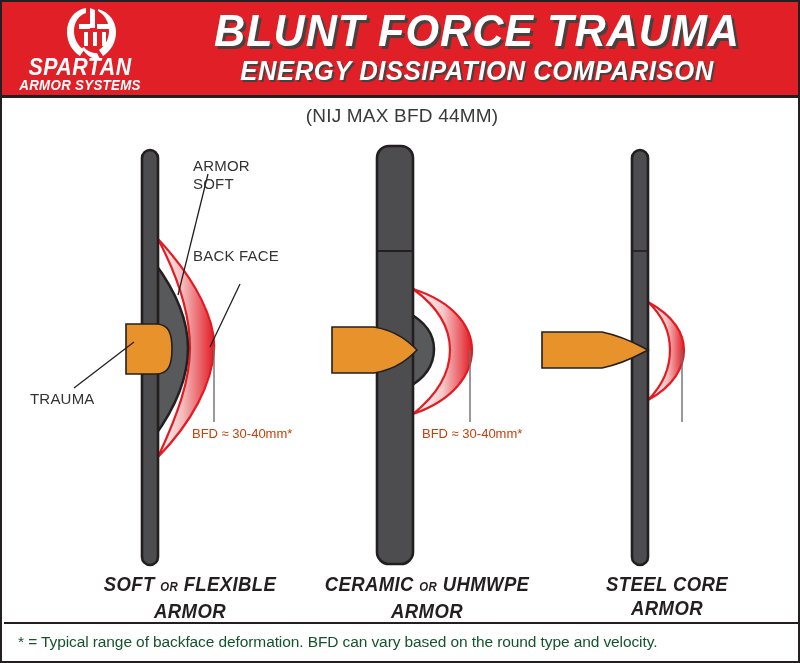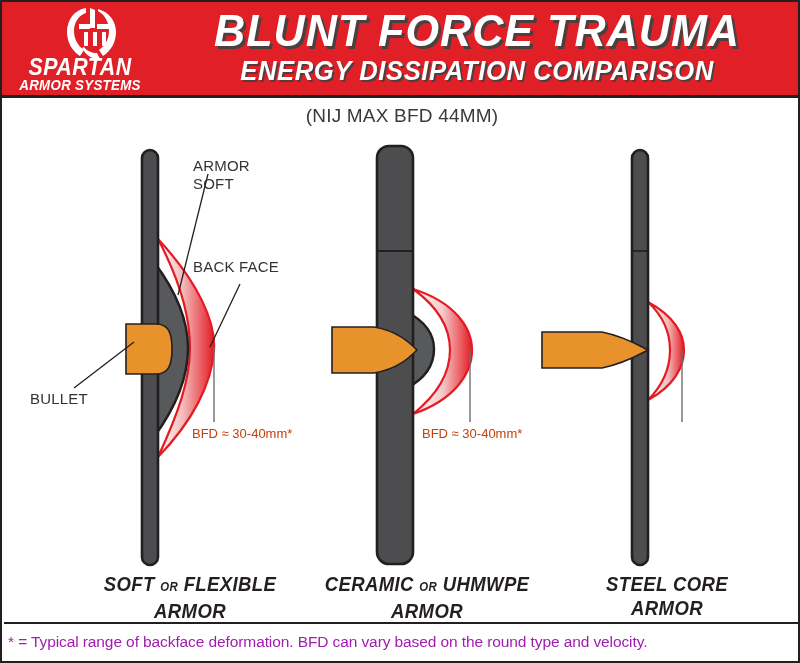--- a/index.html
+++ b/index.html
@@ -38,27 +38,27 @@
   
   .caption{position:absolute;text-align:center;color:#231f20;
            font-style:italic;font-weight:bold;font-size:19.5px;line-height:24px;
            letter-spacing:.4px;transform:scaleX(.95);}
   .caption .sm{font-size:12px;}
   .cap1{left:58px;top:570px;width:260px;}
   .cap2{left:285px;top:570px;width:280px;}
   .cap3{left:545px;top:570px;width:240px;}
 
   .divider{position:absolute;left:2px;top:620px;width:796px;height:2px;background:#231f20;}
-  .footnote{position:absolute;left:6px;top:630px;width:780px;color:#a21caf;
+  .footnote{position:absolute;left:16px;top:630px;width:780px;color:#14532d;
             font-size:15.5px;line-height:20px;letter-spacing:-.1px;}
 
   
   .anno{position:absolute;color:#333;font-size:15px;line-height:18px;letter-spacing:.2px;}
   .anno-flex{left:191px;top:155px;width:110px;text-align:left;}
-  .anno-bfd-lbl{left:191px;top:256px;width:120px;text-align:left;}
+  .anno-bfd-lbl{left:191px;top:245px;width:120px;text-align:left;}
   .anno-bullet{left:28px;top:388px;width:100px;text-align:left;}
 
   .bfd{position:absolute;color:#c2410c;font-size:13px;white-space:nowrap;}
   .bfd1{left:190px;top:424px;}
   .bfd2{left:420px;top:424px;}
   .bfd3{left:652px;top:424px;}
 </style>
 </head>
 <body>
 
@@ -154,21 +154,21 @@
     </svg>
   </div>
 
   <div class="anno anno-flex">
     <div>ARMOR</div>
     <div>SOFT</div>
   </div>
   <div class="anno anno-bfd-lbl">
     <div>BACK FACE</div>
   </div>
-  <div class="anno anno-bullet">BULLET</div>
+  <div class="anno anno-bullet">TRAUMA</div>
 
   <div class="bfd bfd1">BFD ≈ 30-40mm*</div>
   <div class="bfd bfd2">BFD ≈ 30-40mm*</div>
 
   <div class="caption cap1">
     <span>SOFT</span>
     <span class="sm">OR</span>
     <span>FLEXIBLE</span>
     <div>ARMOR</div>
   </div>

